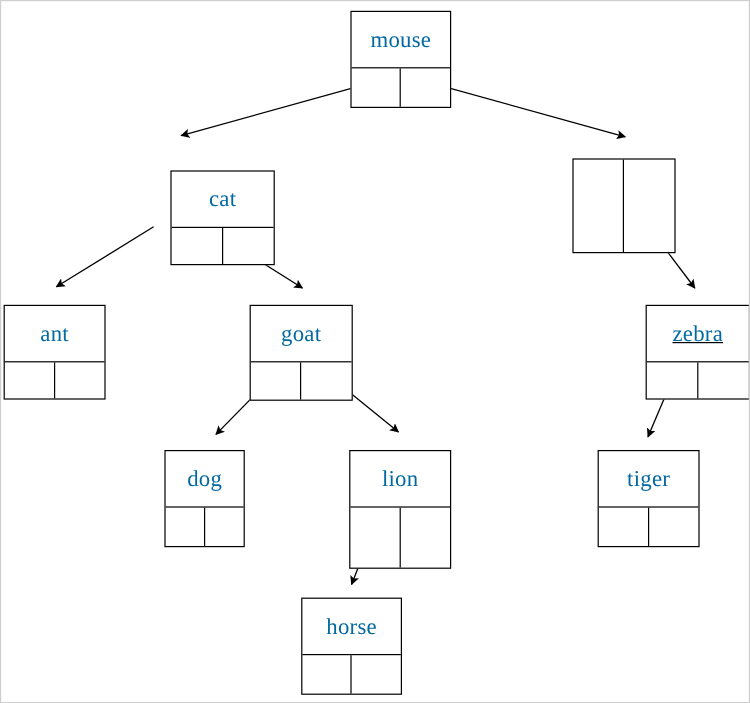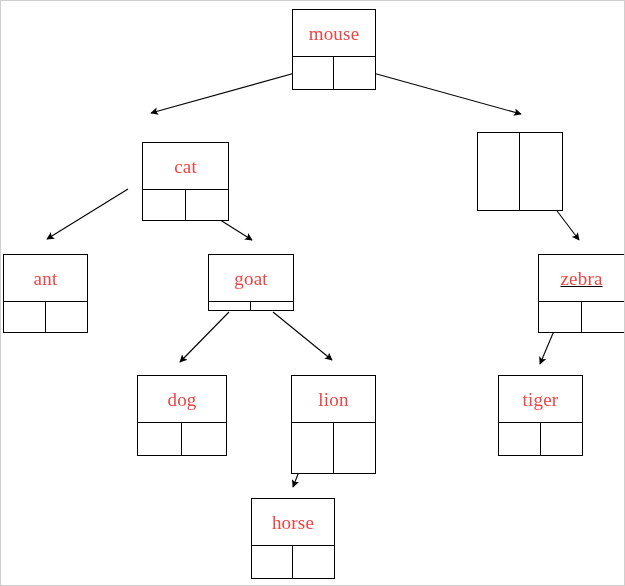--- a/index.html
+++ b/index.html
@@ -34,21 +34,21 @@
     flex-direction: column;
   }
   .node-label {
     flex: 0 0 auto;
     height: 47px;
     display: flex;
     align-items: center;
     justify-content: center;
     font-size: 19px;
     line-height: 1;
-    color: #ef4444;
+    color: #0369a1;
     border-bottom: 1px solid #000000;
     box-sizing: border-box;
     letter-spacing: 0.2px;
   }
   .node-cells {
     flex: 1 1 auto;
     display: flex;
   }
   .cell {
     flex: 1 1 50%;
@@ -103,35 +103,35 @@
           <div class="cell right"></div>
         </div>
       </div>
       <div class="node" style="left: 2px; top: 253px; width: 85px; height: 79px;">
         <div class="node-label">ant</div>
         <div class="node-cells">
           <div class="cell left"></div>
           <div class="cell right"></div>
         </div>
       </div>
-      <div class="node" style="left: 207px; top: 253px; width: 86px; height: 57px;">
+      <div class="node" style="left: 207px; top: 253px; width: 86px; height: 80px;">
         <div class="node-label">goat</div>
         <div class="node-cells">
           <div class="cell left"></div>
           <div class="cell right"></div>
         </div>
       </div>
       <div class="node" style="left: 537px; top: 253px; width: 87px; height: 79px; text-decoration: underline;">
         <div class="node-label">zebra</div>
         <div class="node-cells">
           <div class="cell left"></div>
           <div class="cell right"></div>
         </div>
       </div>
-      <div class="node" style="left: 136px; top: 374px; width: 90px; height: 81px;">
+      <div class="node" style="left: 136px; top: 374px; width: 67px; height: 81px;">
         <div class="node-label">dog</div>
         <div class="node-cells">
           <div class="cell left"></div>
           <div class="cell right"></div>
         </div>
       </div>
       <div class="node" style="left: 290px; top: 374px; width: 85px; height: 99px;">
         <div class="node-label">lion</div>
         <div class="node-cells">
           <div class="cell left"></div>

